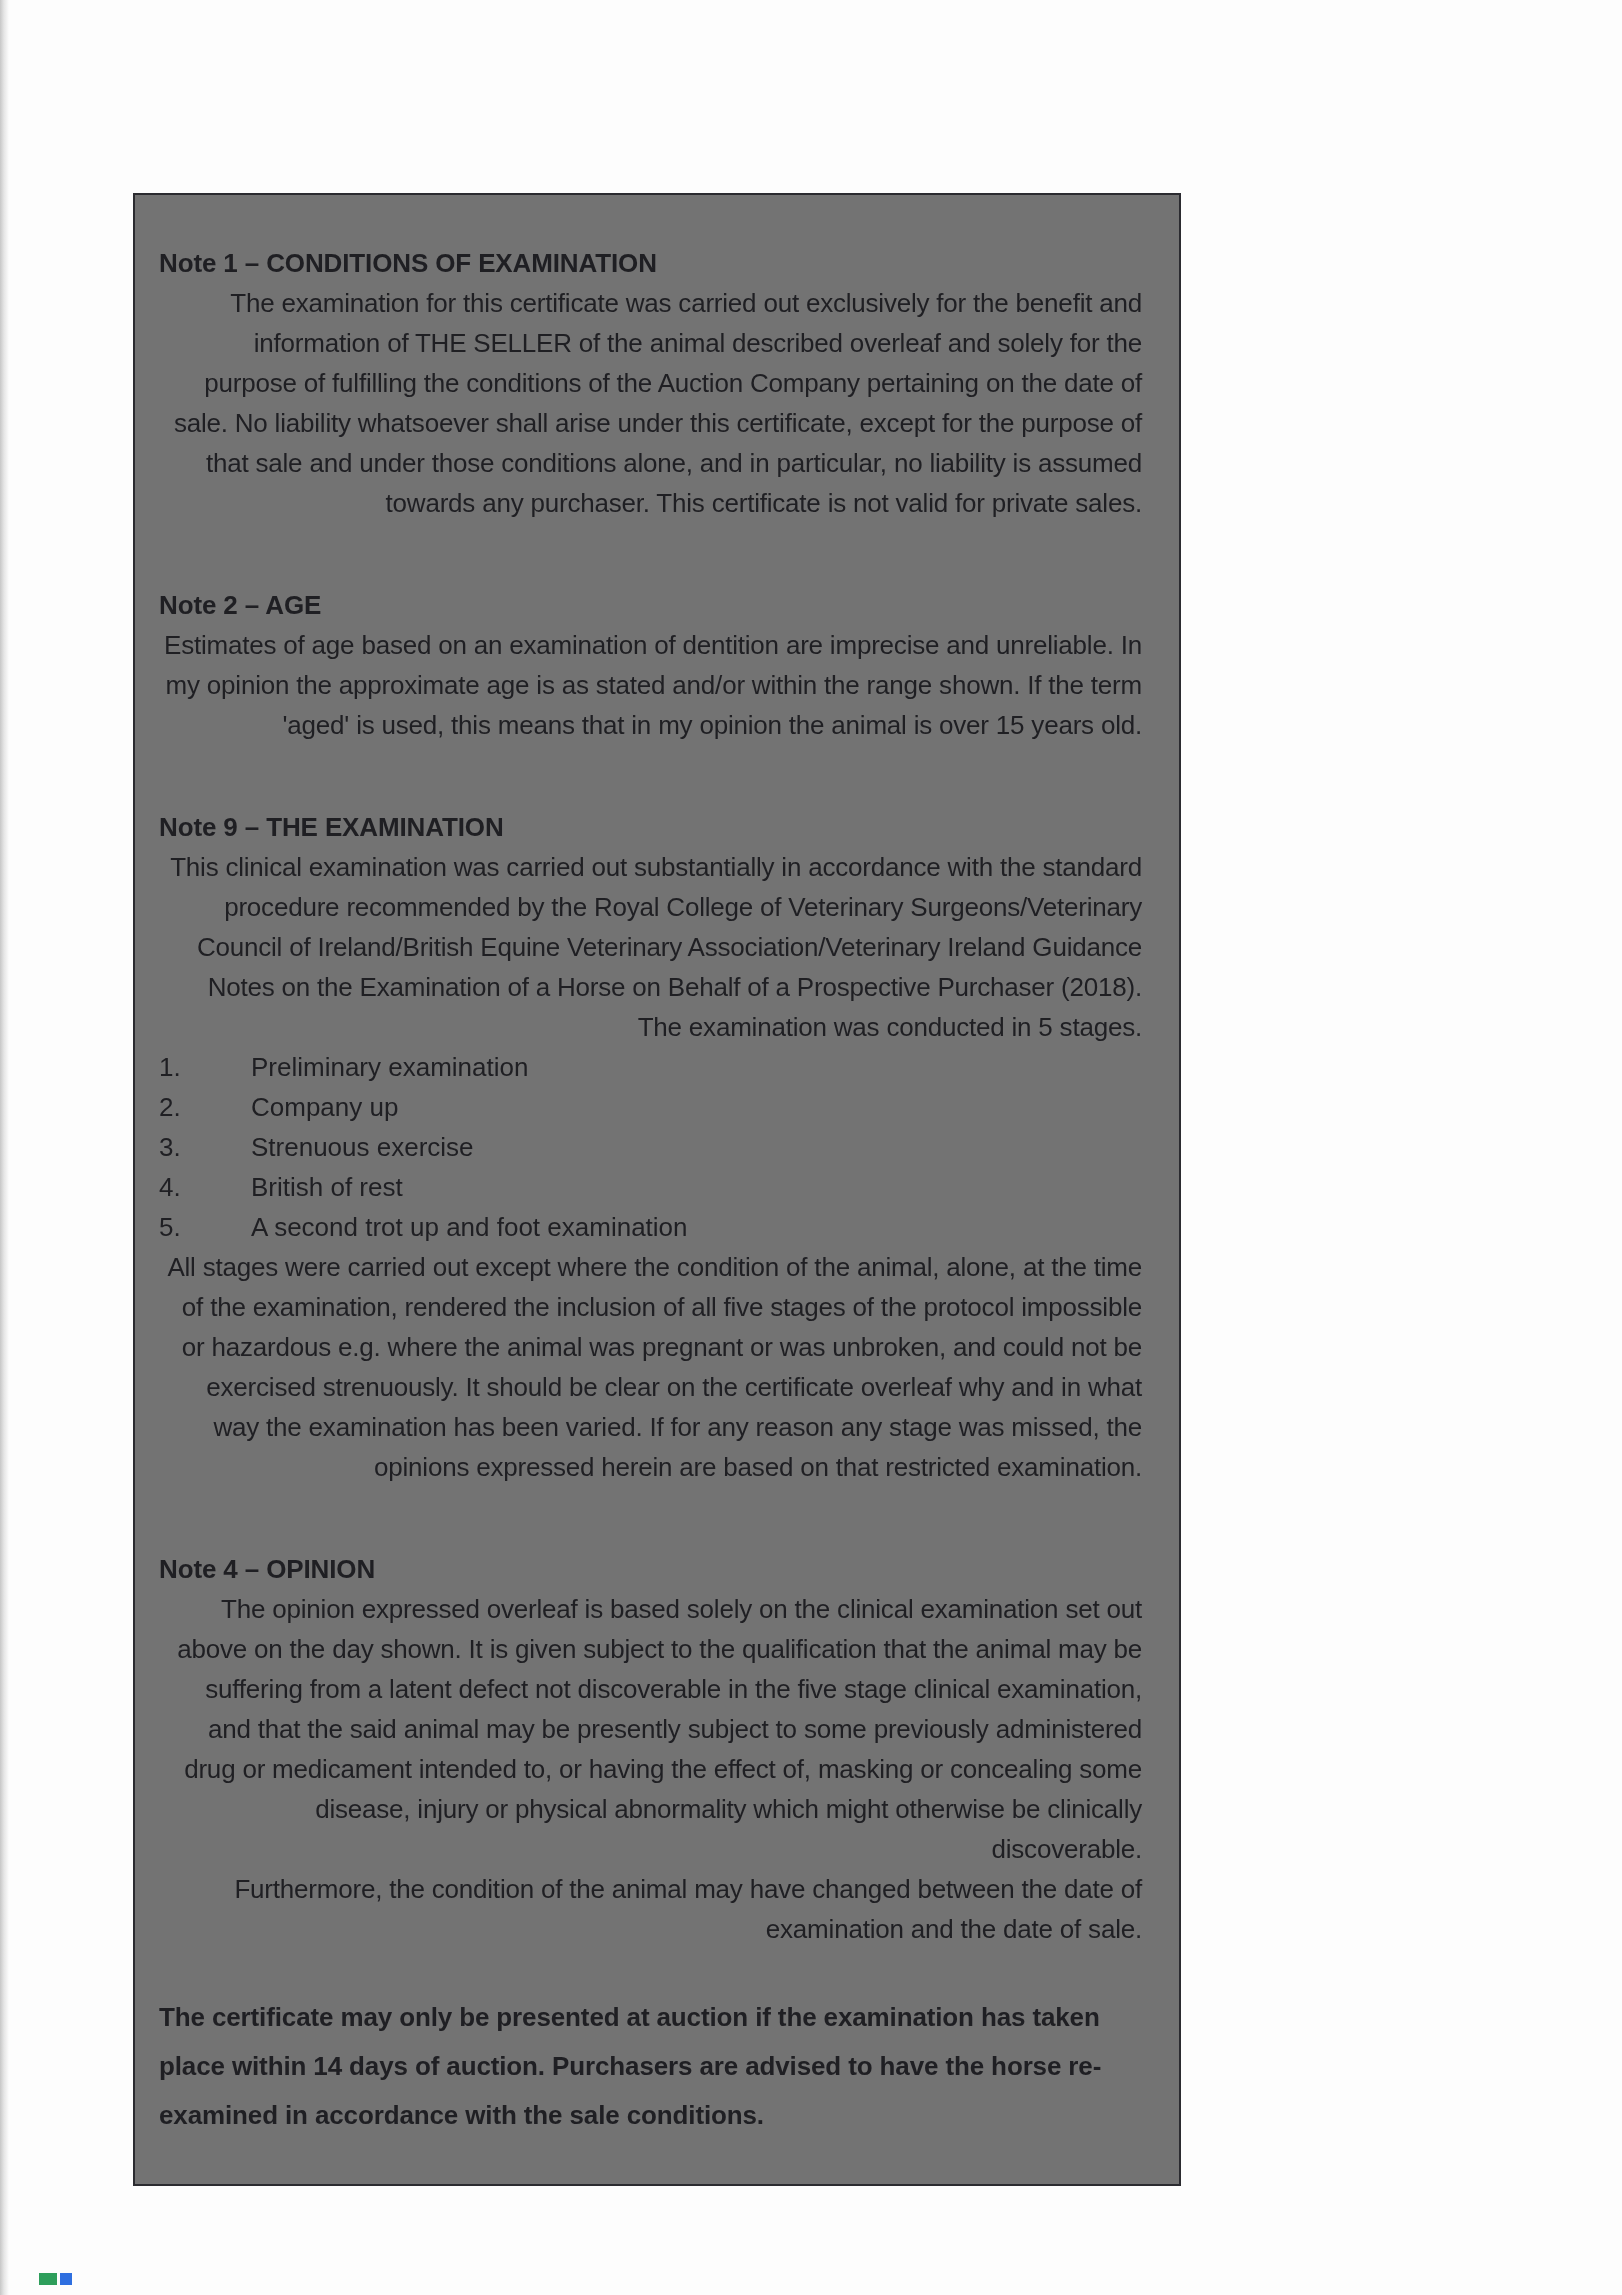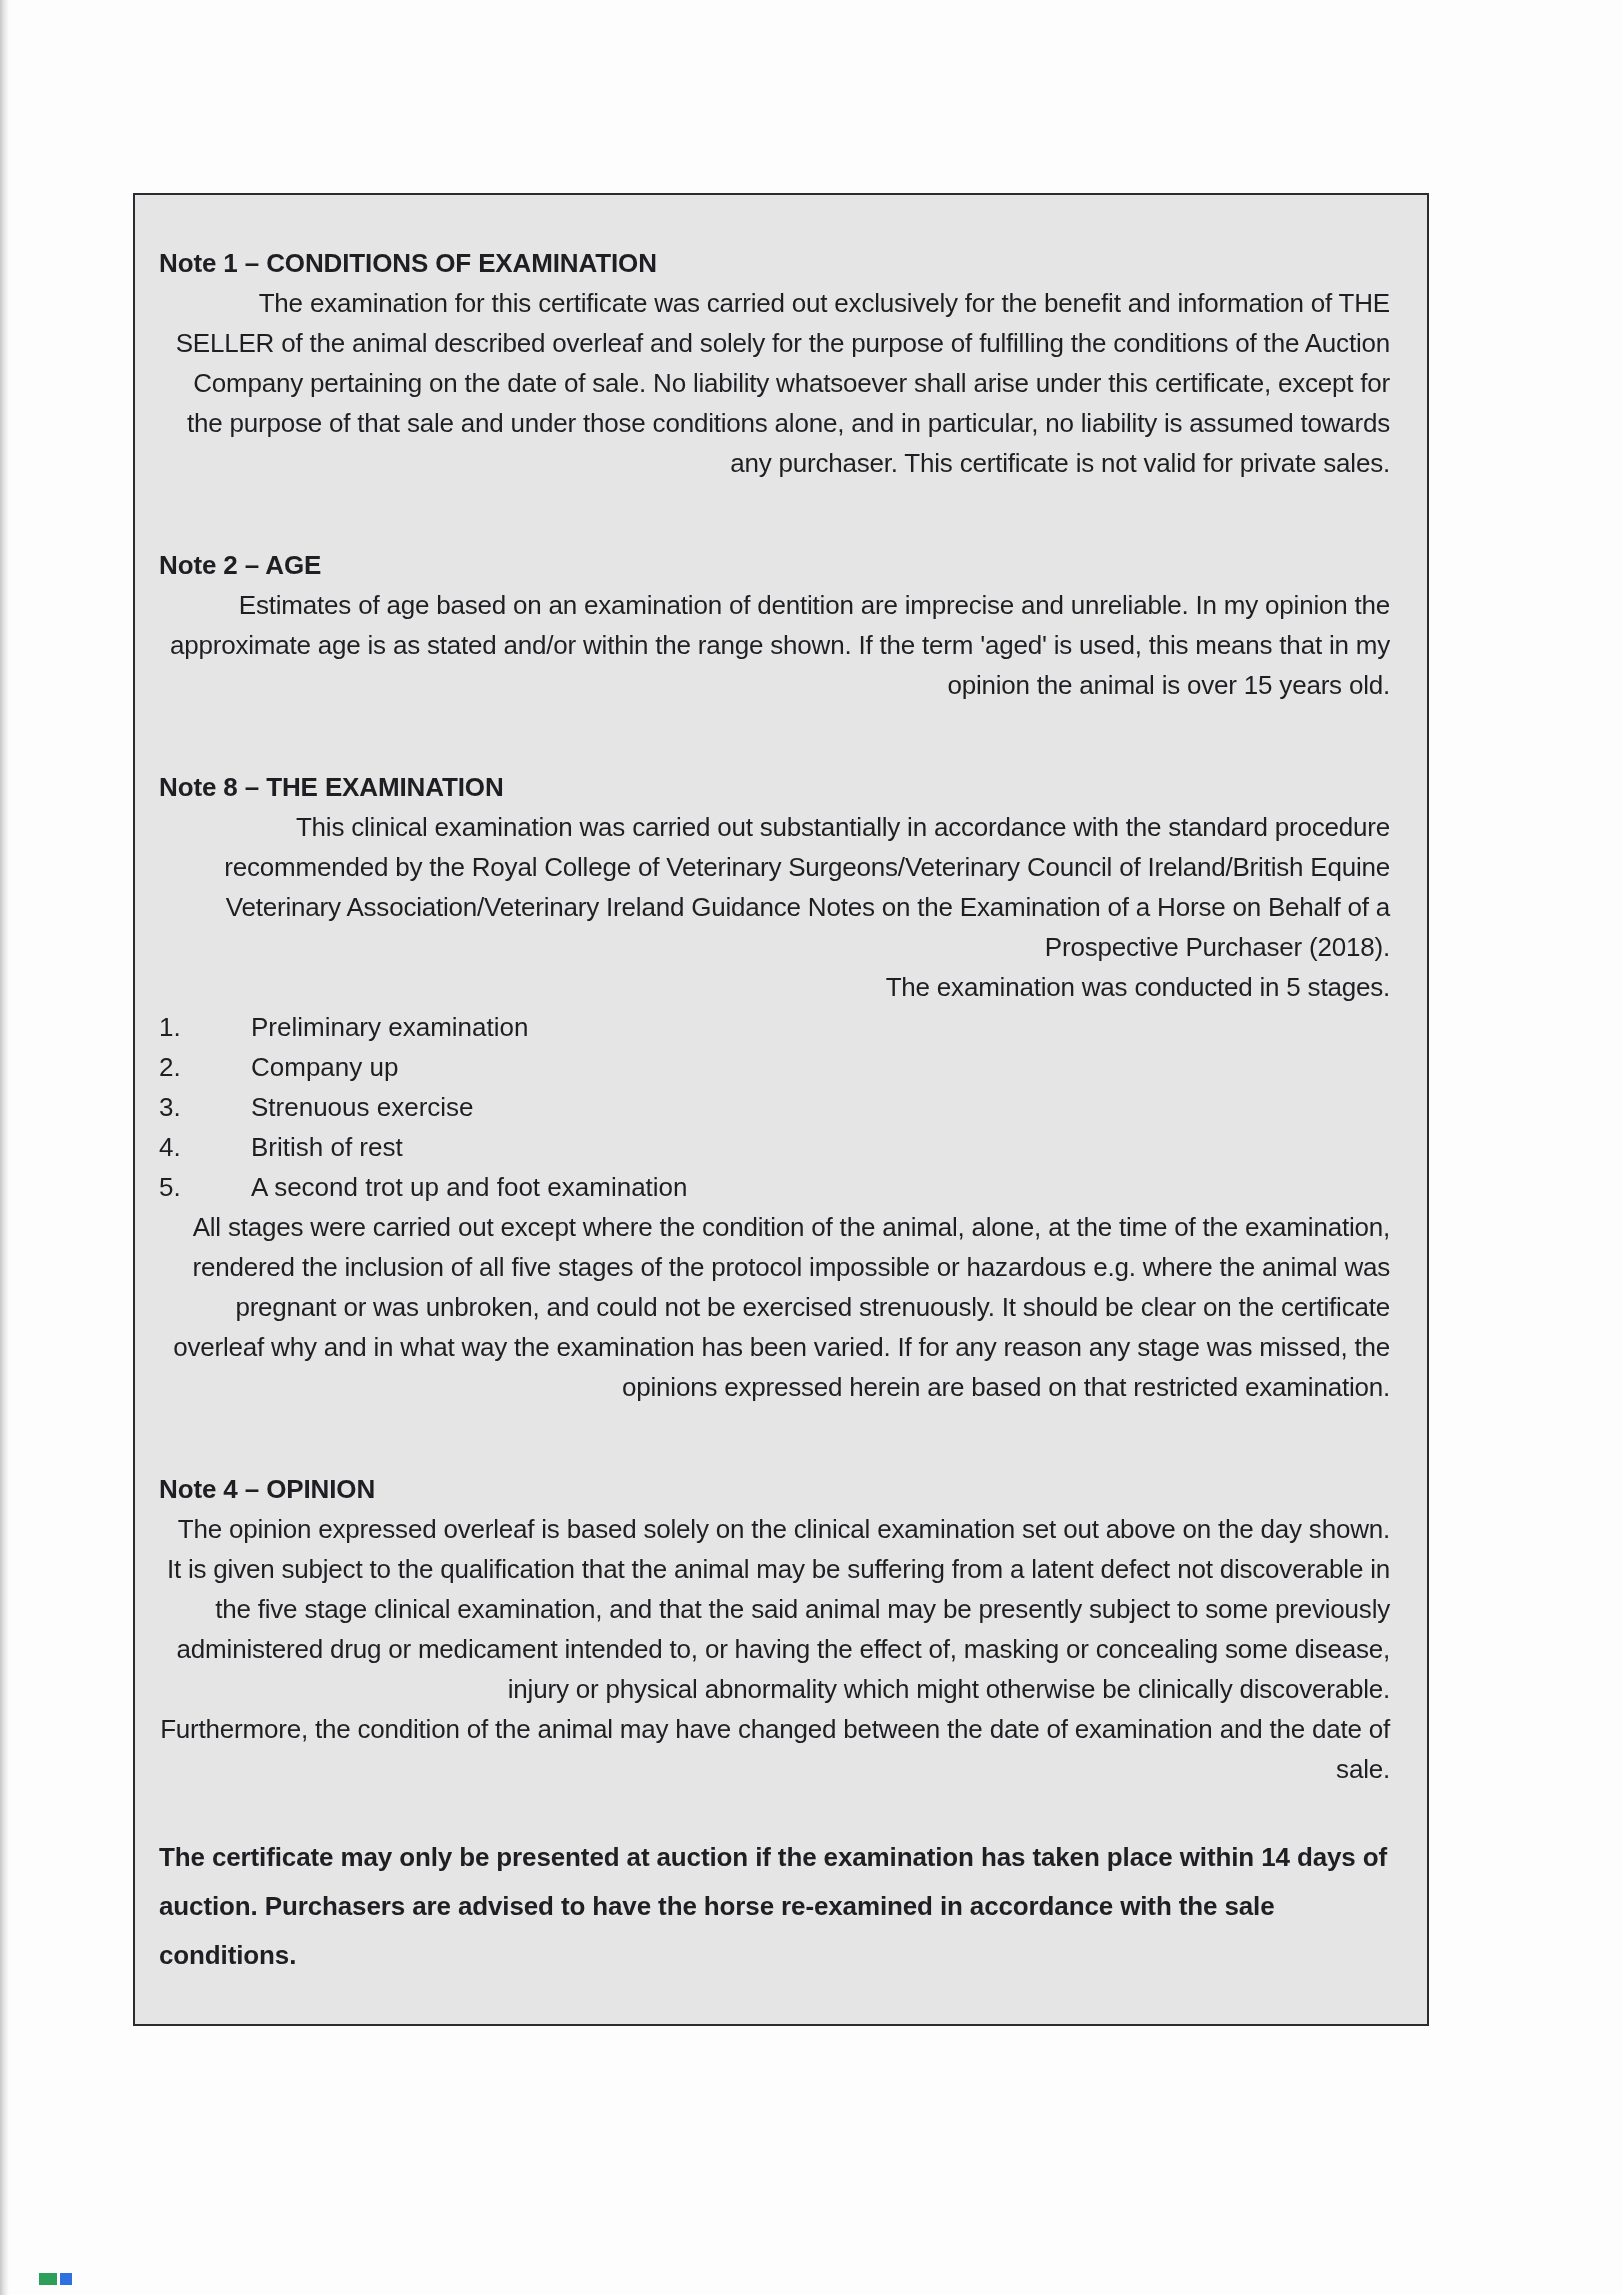--- a/index.html
+++ b/index.html
@@ -28,24 +28,24 @@
     width: 9.2px;
     height: 2295px;
     background: linear-gradient(to right, #b5b5b5 0%, #dedede 45%, rgba(255,255,255,0) 100%);
     opacity: 0.75;
   }
 
   .notes-box {
     position: absolute;
     left: 133px;
     top: 193px;
-    width: 1296px;
+    width: 1048px;
     min-height: 1678px;
     border: 2.3px solid #2b2b30;
-    background: #e5e5e5;
+    background: #737373;
     padding: 48px 37px 44px 24px;
   }
 
   .note { margin: 0; }
   .note + .note { margin-top: 62px; }
 
   .note-heading {
     font-size: 26px;
     font-weight: bold;
     line-height: 40px;
@@ -116,21 +116,21 @@
       <h2 class="note-heading">Note 1 – CONDITIONS OF EXAMINATION</h2>
       <p class="note-para">The examination for this certificate was carried out exclusively for the benefit and information of THE SELLER of the animal described overleaf and solely for the purpose of fulfilling the conditions of the Auction Company pertaining on the date of sale. No liability whatsoever shall arise under this certificate, except for the purpose of that sale and under those conditions alone, and in particular, no liability is assumed towards any purchaser. This certificate is not valid for private sales.</p>
     </section>
 
     <section class="note">
       <h2 class="note-heading">Note 2 – AGE</h2>
       <p class="note-para">Estimates of age based on an examination of dentition are imprecise and unreliable. In my opinion the approximate age is as stated and/or within the range shown. If the term 'aged' is used, this means that in my opinion the animal is over 15 years old.</p>
     </section>
 
     <section class="note">
-      <h2 class="note-heading">Note 8 – THE EXAMINATION</h2>
+      <h2 class="note-heading">Note 9 – THE EXAMINATION</h2>
       <p class="note-para">This clinical examination was carried out substantially in accordance with the standard procedure recommended by the Royal College of Veterinary Surgeons/Veterinary Council of Ireland/British Equine Veterinary Association/Veterinary Ireland Guidance Notes on the Examination of a Horse on Behalf of a Prospective Purchaser (2018).</p>
       <p class="note-para">The examination was conducted in 5 stages.</p>
       <ul class="stages">
         <li class="stage">
           <span class="stage-num">1.</span>
           <span class="stage-label">Preliminary examination</span>
         </li>
         <li class="stage">
           <span class="stage-num">2.</span>
           <span class="stage-label">Company up</span>

